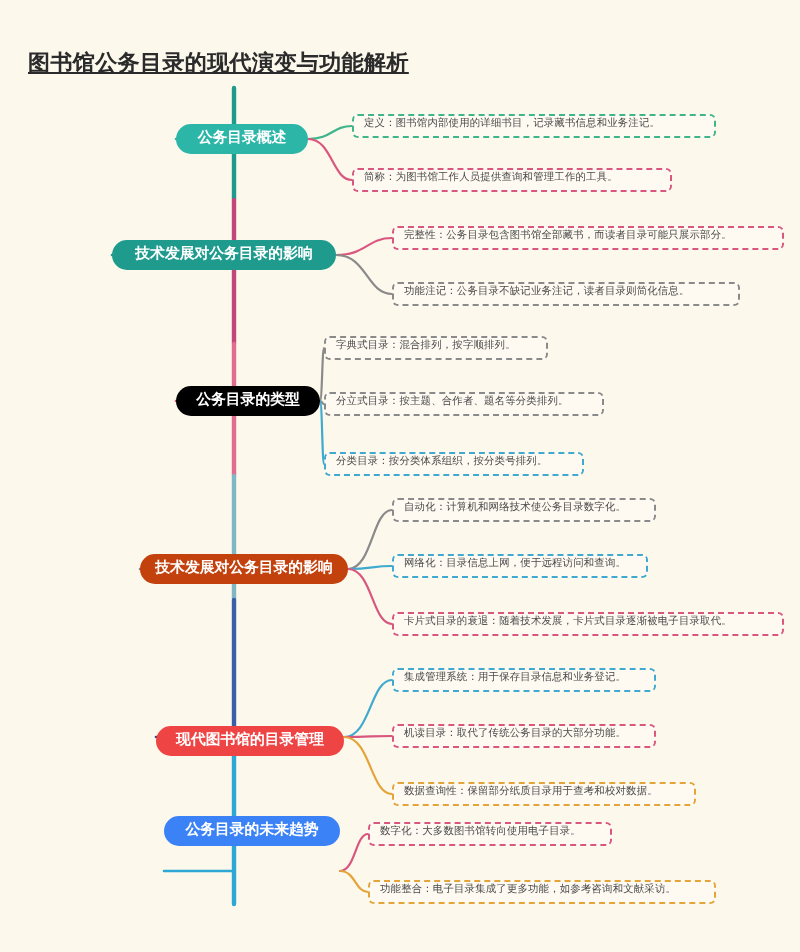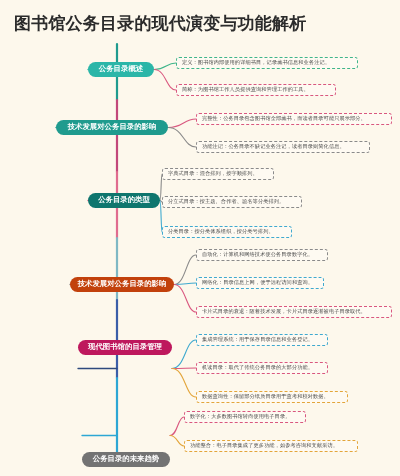--- a/index.html
+++ b/index.html
@@ -4,23 +4,23 @@
 <style>
   html,body{margin:0;padding:0;}
   body{
     width:400px;height:476px;
     background:#fdf8ec;
     font-family:"Liberation Sans","DejaVu Sans",sans-serif;
     overflow:hidden;
     position:relative;
   }
   #title{
-    position:absolute;left:14px;top:12px;
-    font-size:17px;font-weight:bold;color:#2b2b2b;
-    letter-spacing:.2px;white-space:nowrap;
+    position:absolute;left:14px;top:24px;
+    font-size:11px;font-weight:bold;color:#2b2b2b;
+    letter-spacing:.2px;white-space:nowrap;text-decoration:underline;
   }
   #canvas{position:absolute;left:0;top:0;width:400px;height:476px;}
   svg#links{position:absolute;left:0;top:0;width:400px;height:476px;pointer-events:none;}
   .branch{
     position:absolute;
     border-radius:9px;
     color:#ffffff;
     font-size:7.4px;
     font-weight:bold;
     display:flex;align-items:center;justify-content:center;
@@ -80,28 +80,28 @@
       <path d="M117 435.5 L82 435.5" stroke="#2da7d4" stroke-width="1.3" fill="none" stroke-linecap="round"></path>
       <path d="M170 435.5 C177.7 435.5, 177.7 417, 184 417" stroke="#d9577f" stroke-width="1.1" fill="none" stroke-linecap="round"></path>
       <path d="M170 435.5 C177.7 435.5, 177.7 446, 184 446" stroke="#e3a53a" stroke-width="1.1" fill="none" stroke-linecap="round"></path>
     </svg>
 <div class="branch" style="left: 88px; top: 62px; width: 66px; background: rgb(43, 182, 168);">公务目录概述</div>
     <div class="leaf" style="left: 176px; top: 57px; width: 182px; border-color: rgb(63, 181, 138);">定义：图书馆内部使用的详细书目，记录藏书信息和业务注记。</div>
     <div class="leaf" style="left: 176px; top: 84px; width: 160px; border-color: rgb(217, 87, 127);">简称：为图书馆工作人员提供查询和管理工作的工具。</div>
     <div class="branch" style="left: 56px; top: 120px; width: 112px; background: rgb(31, 155, 142);">技术发展对公务目录的影响</div>
     <div class="leaf" style="left: 196px; top: 113px; width: 196px; border-color: rgb(217, 87, 127);">完整性：公务目录包含图书馆全部藏书，而读者目录可能只展示部分。</div>
     <div class="leaf" style="left: 196px; top: 141px; width: 174px; border-color: rgb(138, 138, 138);">功能注记：公务目录不缺记业务注记，读者目录则简化信息。</div>
-    <div class="branch" style="left: 88px; top: 193px; width: 72px; background: #0f766e;">公务目录的类型</div>
+    <div class="branch" style="left: 88px; top: 193px; width: 72px; background: #000000;">公务目录的类型</div>
     <div class="leaf" style="left: 162px; top: 168px; width: 112px; border-color: rgb(138, 138, 138);">字典式目录：混合排列，按字顺排列。</div>
     <div class="leaf" style="left: 162px; top: 196px; width: 140px; border-color: rgb(138, 138, 138);">分立式目录：按主题、合作者、题名等分类排列。</div>
     <div class="leaf" style="left: 162px; top: 226px; width: 130px; border-color: rgb(63, 169, 207);">分类目录：按分类体系组织，按分类号排列。</div>
     <div class="branch" style="left: 70px; top: 277px; width: 104px; background: #c2410c;">技术发展对公务目录的影响</div>
     <div class="leaf" style="left: 196px; top: 249px; width: 132px; border-color: rgb(138, 138, 138);">自动化：计算机和网络技术使公务目录数字化。</div>
     <div class="leaf" style="left: 196px; top: 277px; width: 128px; border-color: rgb(63, 169, 207);">网络化：目录信息上网，便于远程访问和查询。</div>
     <div class="leaf" style="left: 196px; top: 306px; width: 196px; border-color: rgb(217, 87, 127);">卡片式目录的衰退：随着技术发展，卡片式目录逐渐被电子目录取代。</div>
-    <div class="branch" style="left: 78px; top: 340px; width: 94px; background: #be185d;">现代图书馆的目录管理</div>
+    <div class="branch" style="left: 78px; top: 363px; width: 94px; background: #ef4444;">现代图书馆的目录管理</div>
     <div class="leaf" style="left: 196px; top: 334px; width: 132px; border-color: rgb(63, 169, 207);">集成管理系统：用于保存目录信息和业务登记。</div>
     <div class="leaf" style="left: 196px; top: 362px; width: 132px; border-color: rgb(217, 87, 127);">机读目录：取代了传统公务目录的大部分功能。</div>
     <div class="leaf" style="left: 196px; top: 391px; width: 152px; border-color: rgb(227, 165, 58);">数据查询性：保留部分纸质目录用于查考和校对数据。</div>
-    <div class="branch" style="left: 82px; top: 452px; width: 88px; background: #737373;">公务目录的未来趋势</div>
+    <div class="branch" style="left: 82px; top: 408px; width: 88px; background: #3b82f6;">公务目录的未来趋势</div>
     <div class="leaf" style="left: 184px; top: 411px; width: 122px; border-color: rgb(217, 87, 127);">数字化：大多数图书馆转向使用电子目录。</div>
     <div class="leaf" style="left: 184px; top: 440px; width: 174px; border-color: rgb(227, 165, 58);">功能整合：电子目录集成了更多功能，如参考咨询和文献采访。</div>
   </div>
 
 </body></html>

